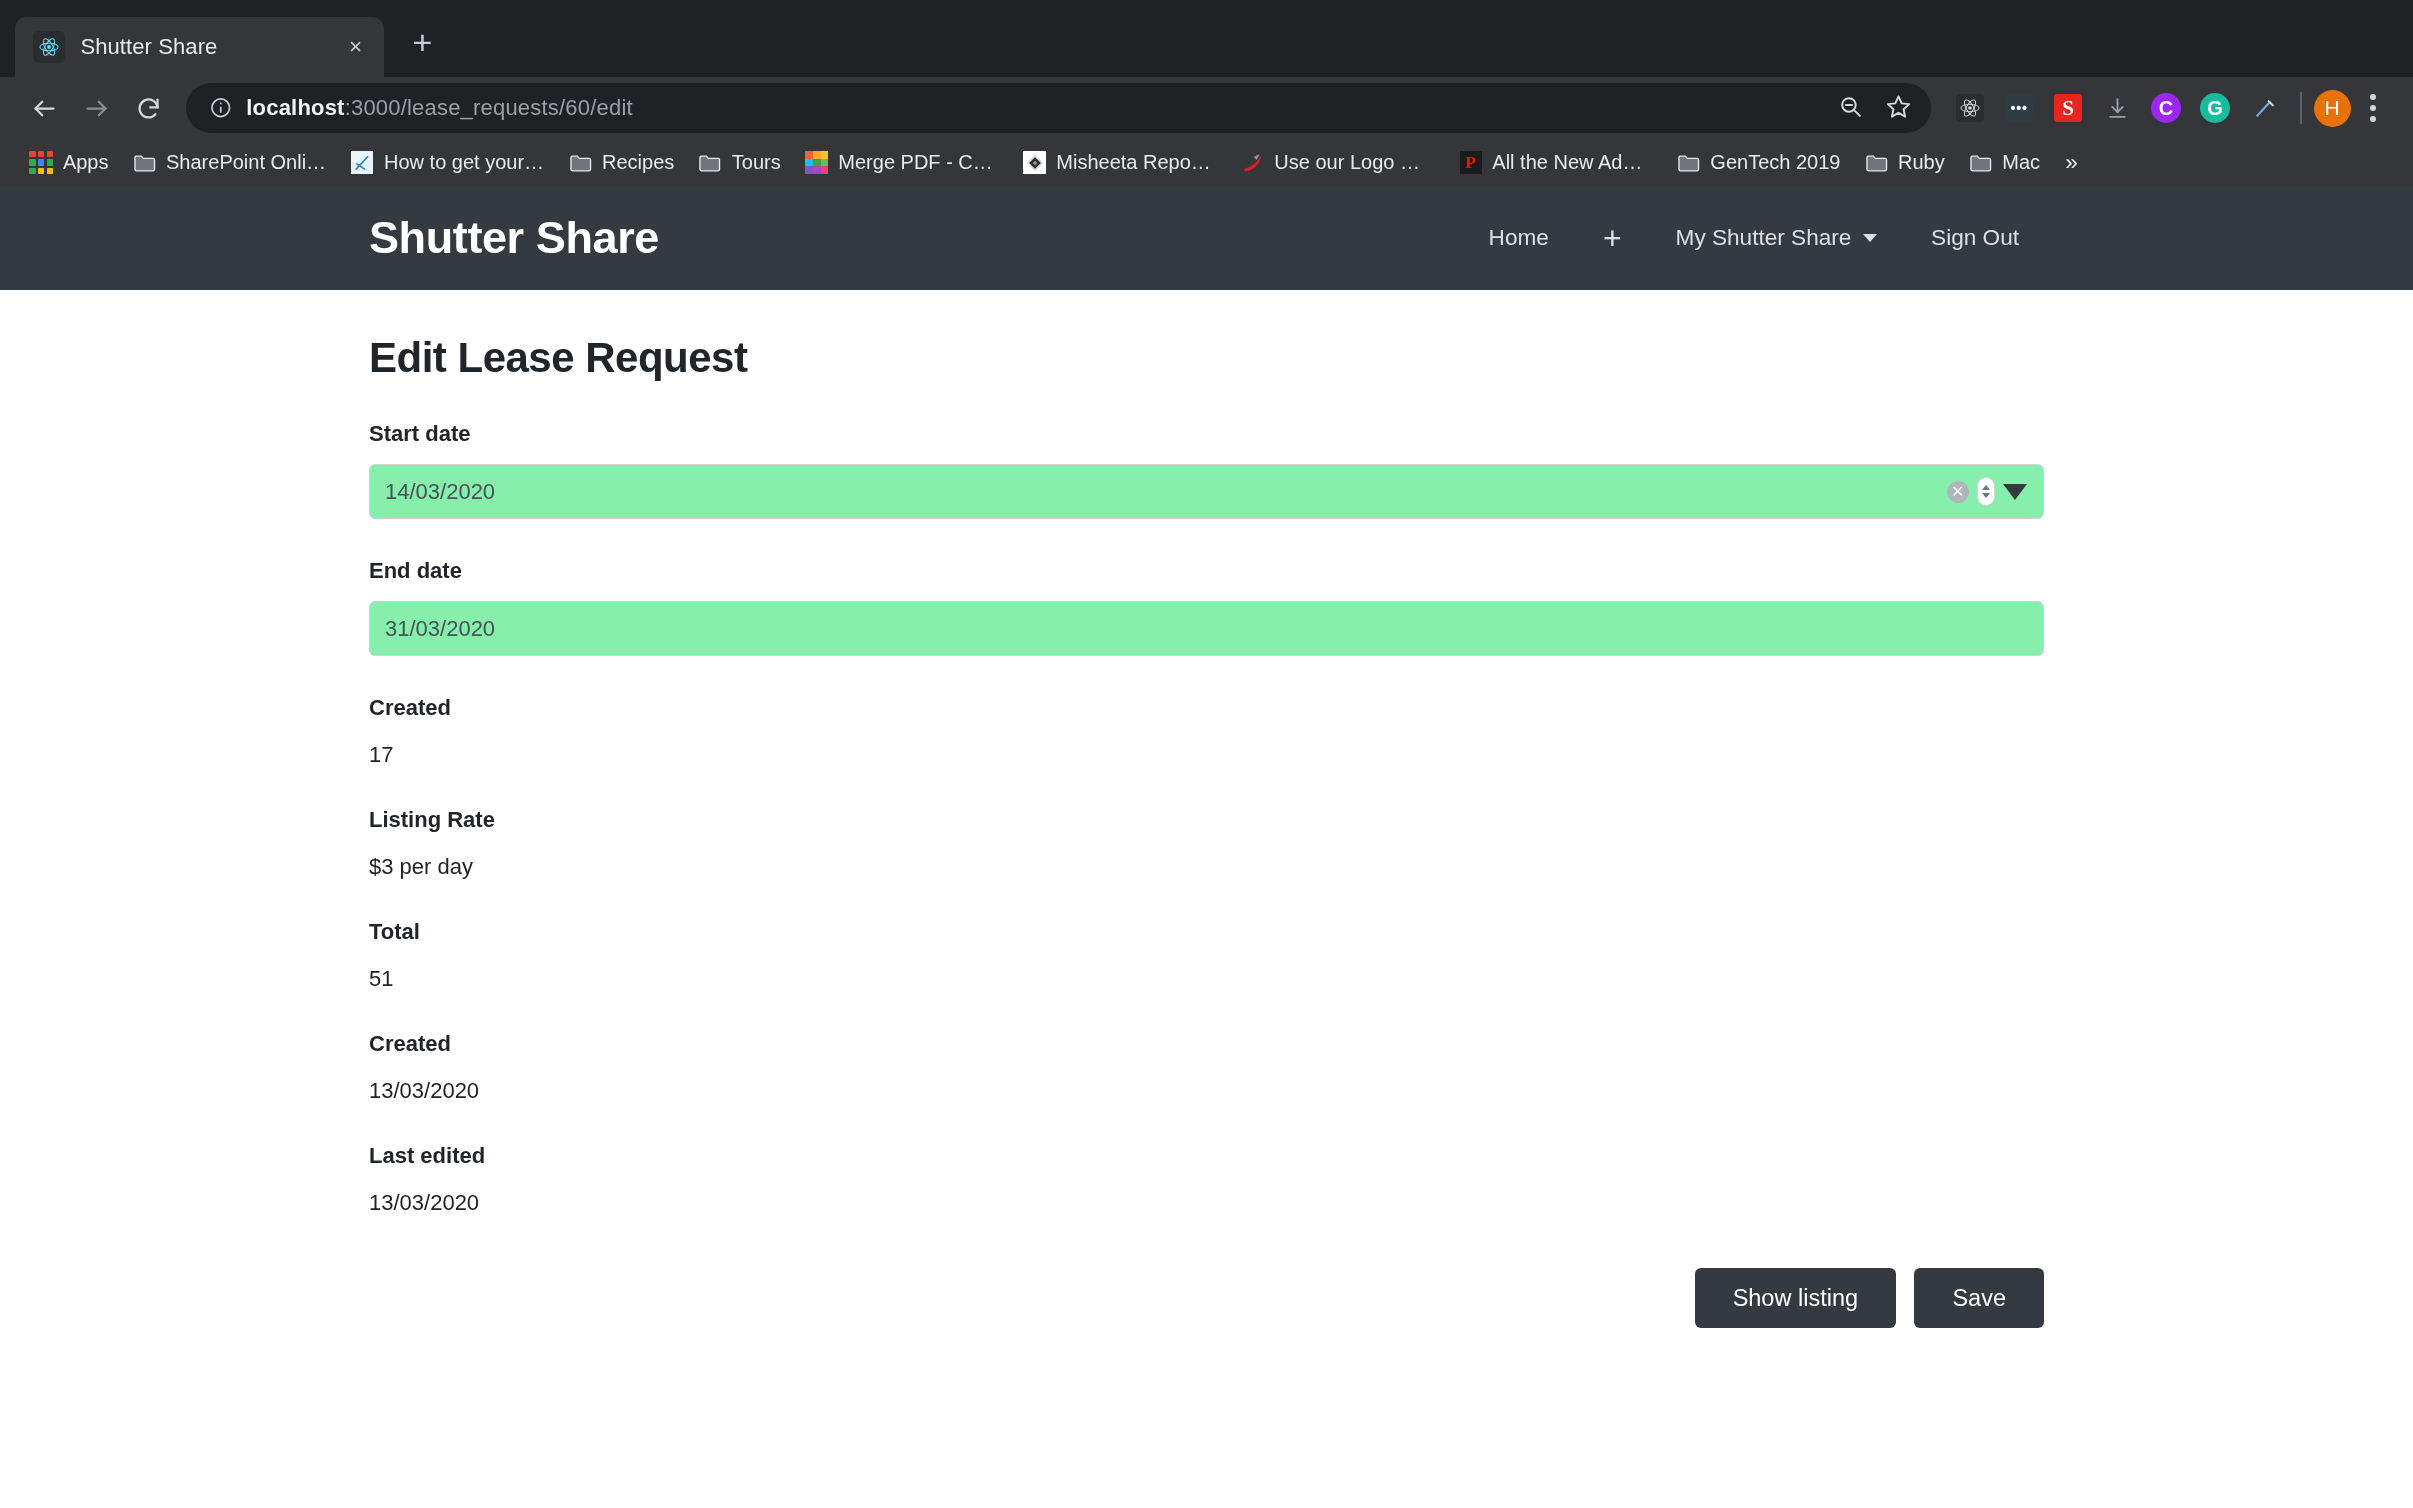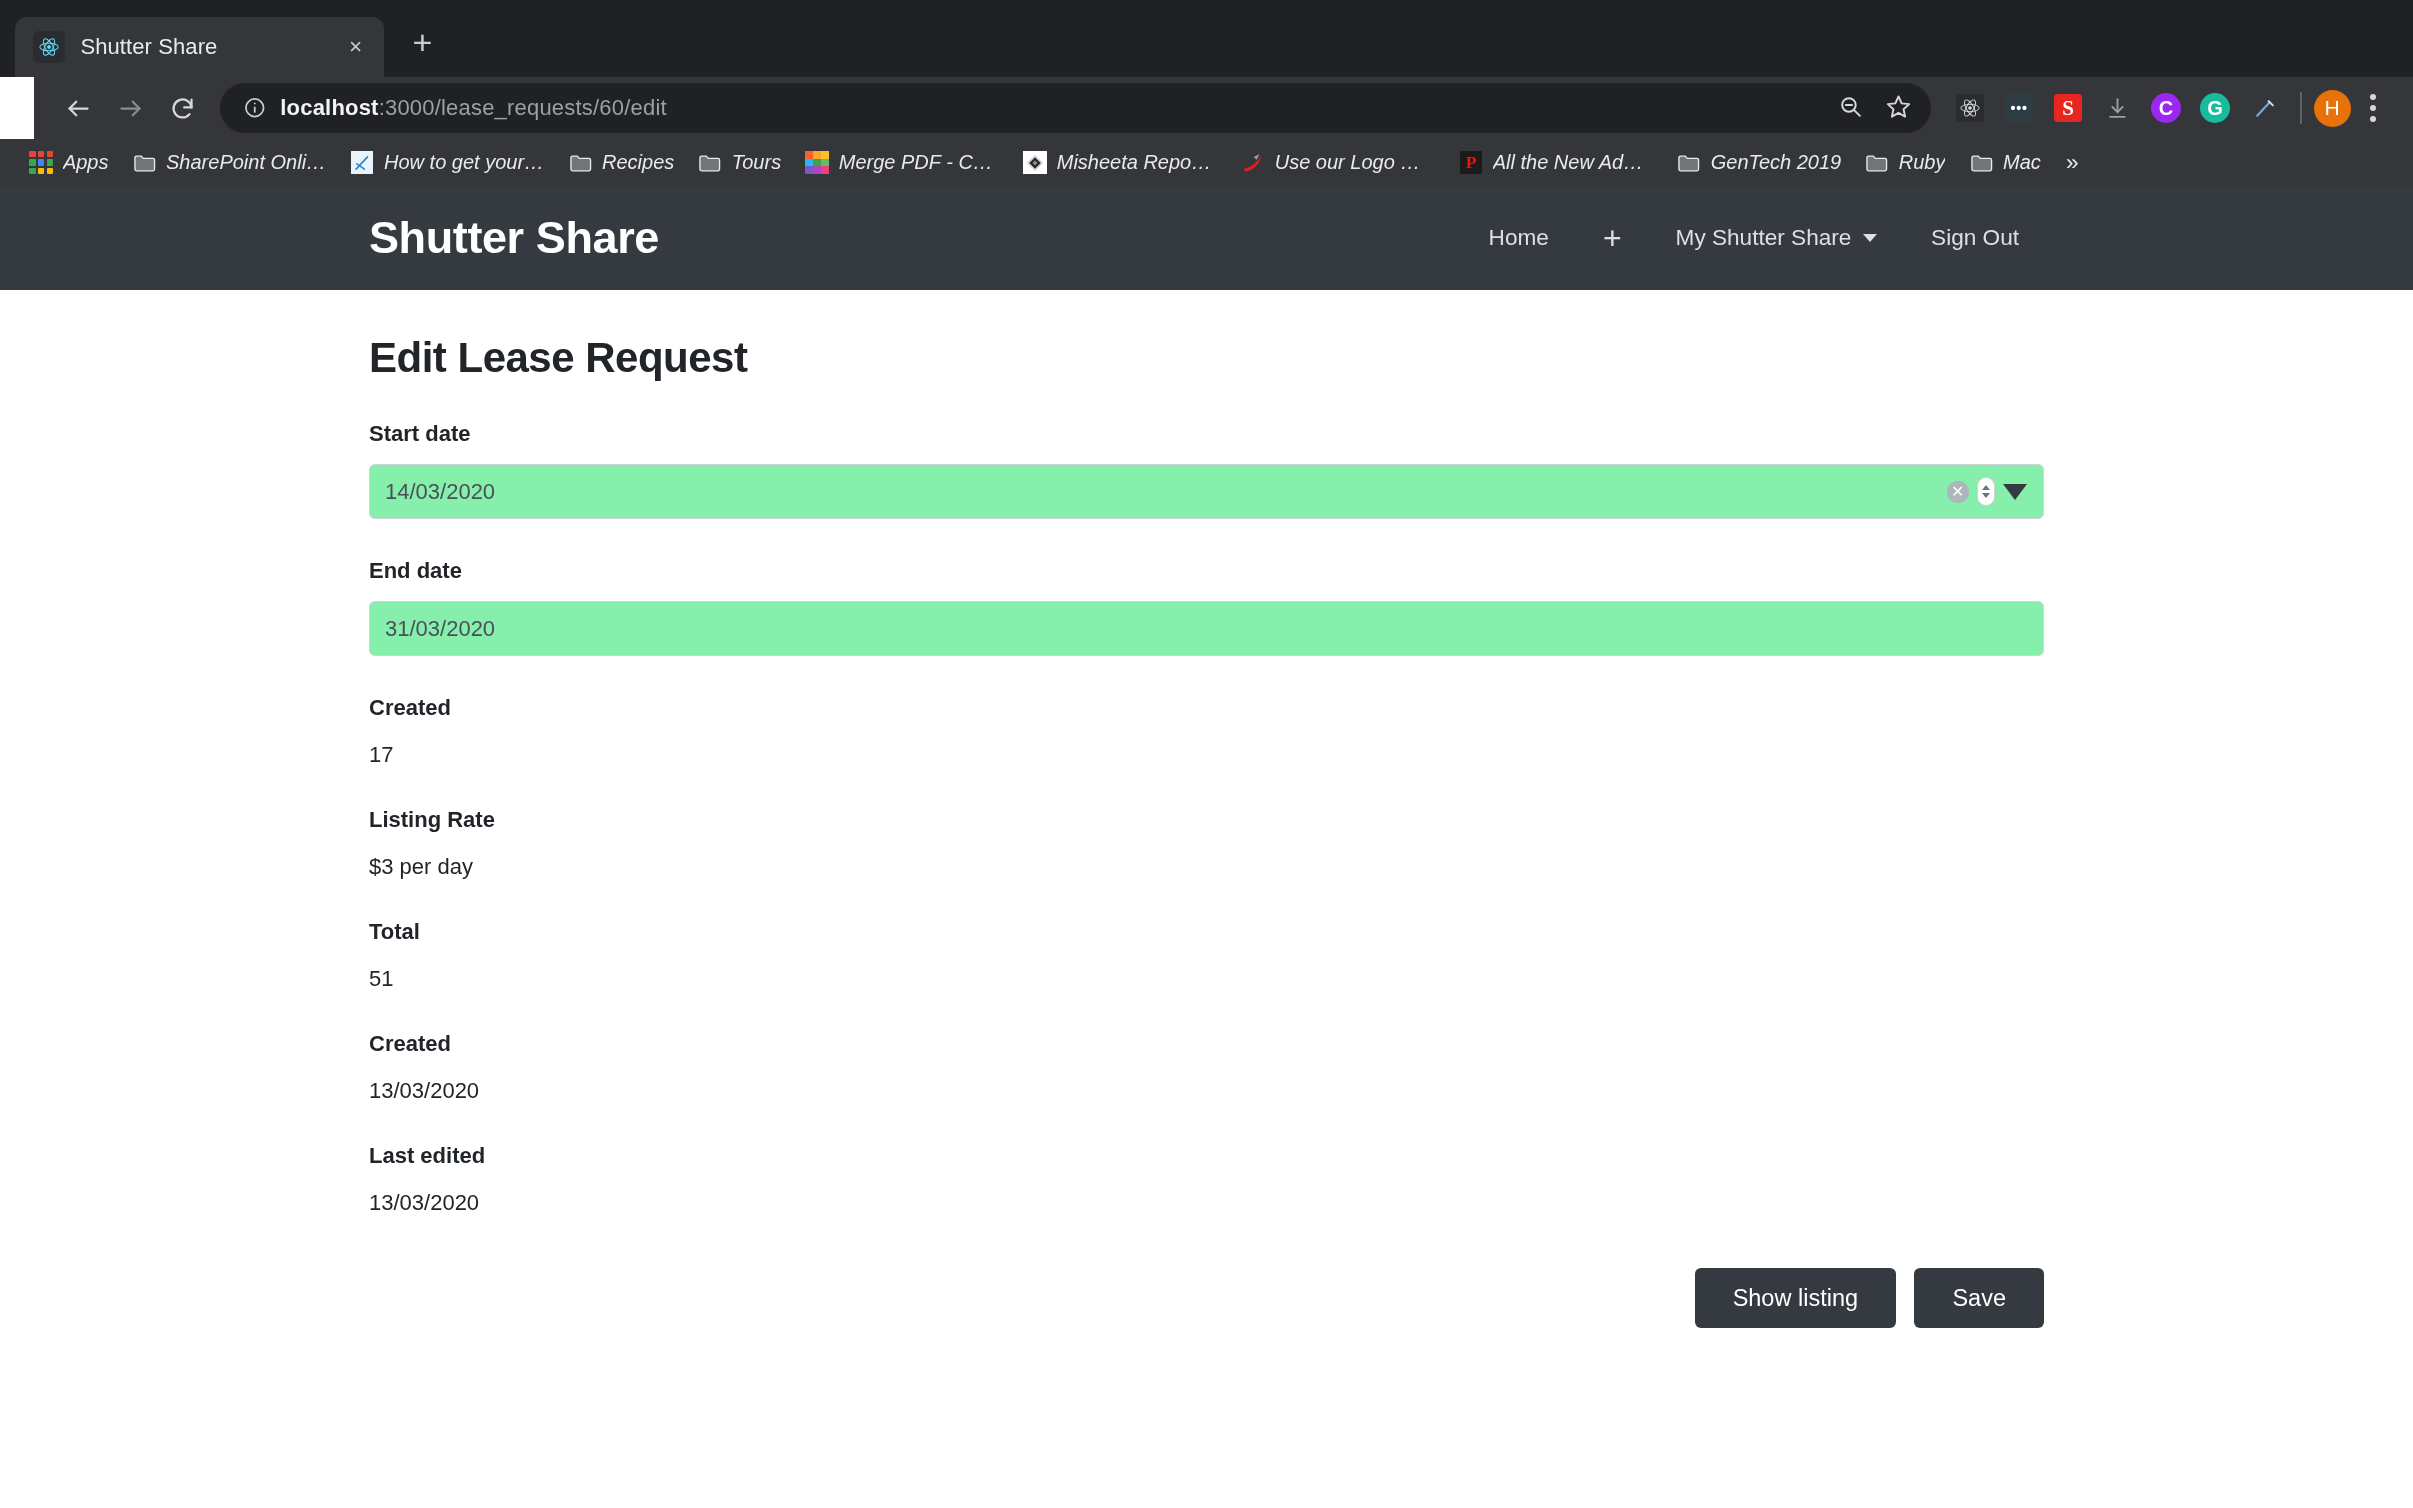--- a/index.html
+++ b/index.html
@@ -27,21 +27,21 @@
   .tab-title {
     color: #e8eaed; font-size: 22px; white-space: nowrap; overflow: hidden;
     text-overflow: ellipsis; flex: 1; letter-spacing: 0.1px;
   }
   .tab-close { color: #c9ccd1; font-size: 22.6px; line-height: 1; flex: none; padding: 0 3.4px; }
   .newtab { color: #c9ccd1; font-size: 34px; line-height: 1; margin: 0 0 18.4px 28.5px;
     font-weight: 300; }
 
   .toolbar {
     height: 62px; background: #35363a; display: flex; align-items: center;
-    padding: 0 18.4px; gap: 0; margin-left: 34px;
+    padding: 0 18.4px; gap: 0;
   }
   .navbtn { width: 52px; height: 52px; display: flex; align-items: center;
     justify-content: center; color: #d5d7da; flex: none; }
   .omnibox {
     flex: 1; height: 50px; background: #202124; border-radius: 25px;
     display: flex; align-items: center; padding: 0 20px; margin: 0 15px 0 11.7px;
     min-width: 0; position: relative;
   }
   .omni-info { width: 28.5px; height: 28.5px; flex: none; display: flex;
     align-items: center; justify-content: center; margin-right: 11.7px; }
@@ -65,21 +65,21 @@
     gap: 5px; flex: none; }
   .kebab i { width: 5.9px; height: 5.9px; border-radius: 50%; background: #d5d7da; display: block; }
 
   .bookmarks {
     height: 47px; background: #35363a; display: flex; align-items: center;
     padding: 0 17px; gap: 0; overflow: hidden;
   }
   .bm { display: flex; align-items: center; gap: 9.2px; padding: 0 11.7px; height: 39px;
     flex: none; max-width: 218px; }
   .bm-label { color: #e8eaed; font-size: 20px; white-space: nowrap; overflow: hidden;
-    text-overflow: ellipsis; font-style: italic; }
+    text-overflow: ellipsis; }
   .bm-ico { width: 25px; height: 25px; flex: none; display: flex; align-items: center;
     justify-content: center; }
   .bm-more { color: #e8eaed; font-size: 22.6px; padding: 0 13.4px; flex: none; }
   .apps-grid { width: 23.5px; height: 23.5px; display: grid; grid-template-columns: repeat(3, 1fr);
     grid-template-rows: repeat(3, 1fr); gap: 2.5px; }
   .apps-grid span { border-radius: 0.8px; display: block; }
 
   
   .viewport { flex: 1; background: #fff; overflow: hidden; position: relative; }
 

